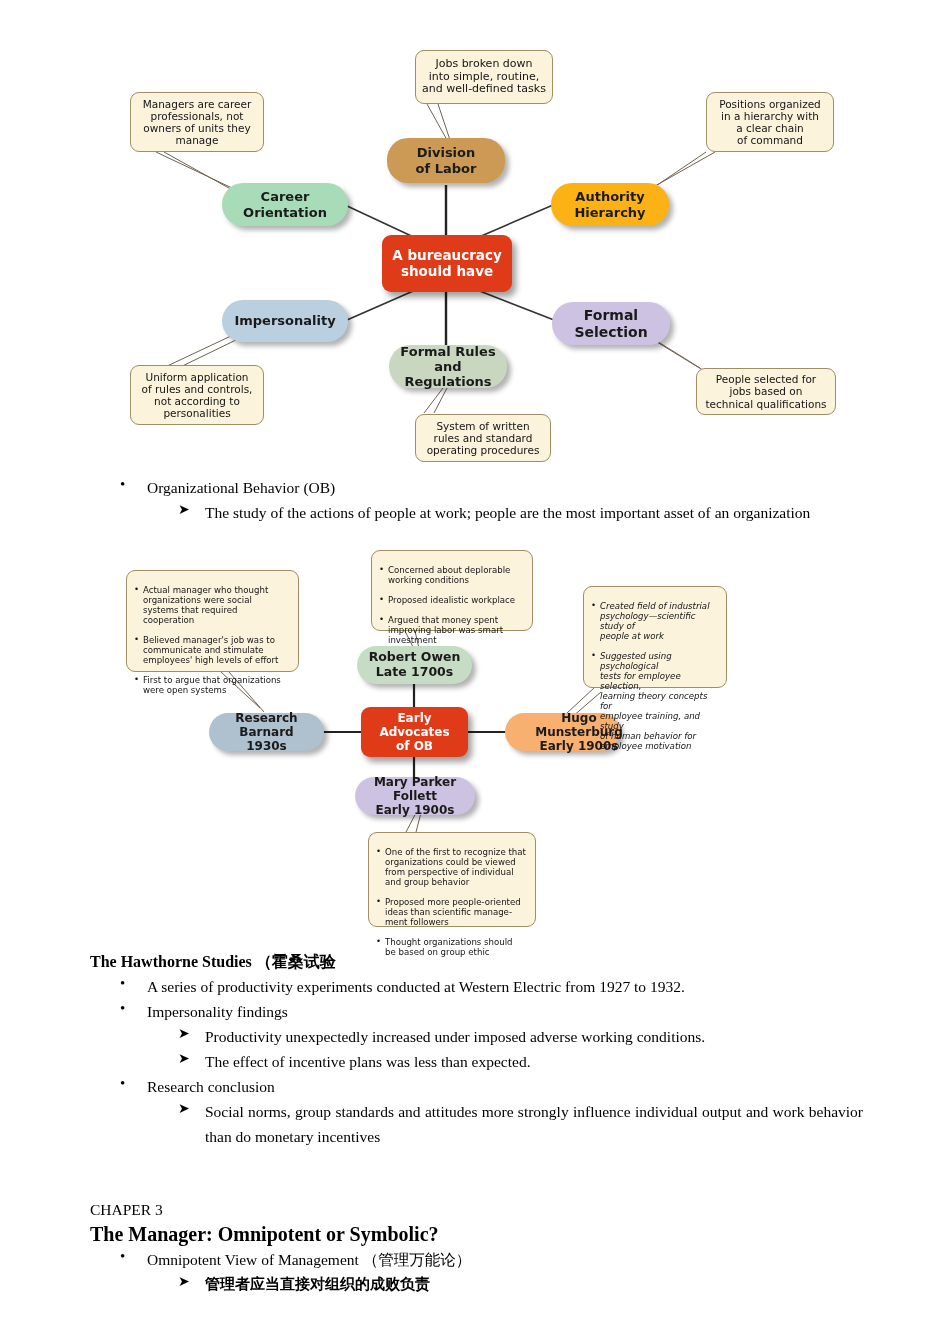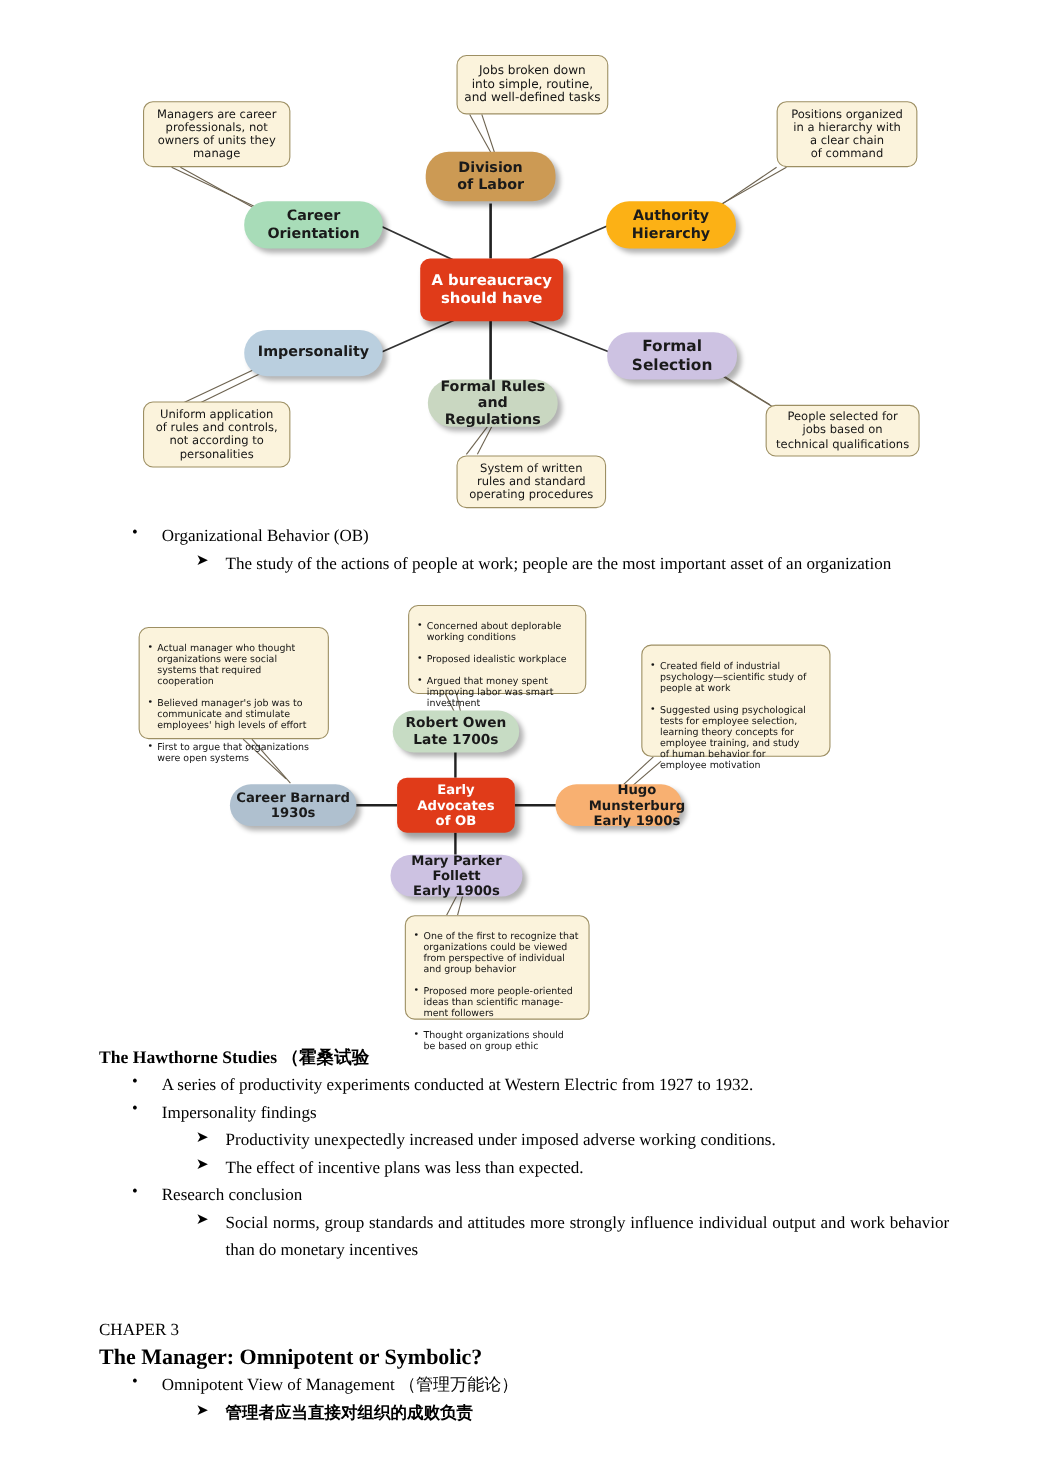--- a/index.html
+++ b/index.html
@@ -208,21 +208,21 @@
 
   <div class="node" style="left:357px; top:645px; width:115px; height:38px; background:#c7dcc4; font-size:12.5px; top:101px;">Robert Owen
 Late 1700s</div>
 
   <div class="node" style="left:505px; top:168px; width:115px; height:38px; background:#f8b071; font-size:12px;padding-left:33px;">Hugo Munsterburg
 Early 1900s</div>
 
   <div class="node" style="left:355px; top:232px; width:120px; height:38px; background:#cdc2e2; font-size:12px;">Mary Parker Follett
 Early 1900s</div>
 
-  <div class="node" style="left:209px; top:168px; width:115px; height:38px; background:#afc0cf; font-size:12px;">Career Barnard
+  <div class="node" style="left:209px; top:168px; width:115px; height:38px; background:#afc0cf; font-size:12px;">Research Barnard
 1930s</div>
 
   <div class="callout bullets" style="left:88px; top:25px; width:173px; height:102px; font-size:8.6px;">
     <span class="bl">Actual manager who thought
 organizations were social
 systems that required
 cooperation</span>
     <span class="bl">Believed manager's job was to
 communicate and stimulate
 employees' high levels of effort</span>
@@ -232,21 +232,21 @@
 
   <div class="callout bullets" style="left:333px; top:5px; width:162px; height:81px; font-size:8.6px;">
     <span class="bl">Concerned about deplorable
 working conditions</span>
     <span class="bl">Proposed idealistic workplace</span>
     <span class="bl">Argued that money spent
 improving labor was smart
 investment</span>
   </div>
 
-  <div class="callout bullets" style="left:545px; top:41px; width:172px; height:102px; font-size:8.6px;">
+  <div class="callout bullets" style="left:545px; top:41px; width:144px; height:102px; font-size:8.6px;font-style:italic;">
     <span class="bl">Created field of industrial
 psychology—scientific study of
 people at work</span>
     <span class="bl">Suggested using psychological
 tests for employee selection,
 learning theory concepts for
 employee training, and study
 of human behavior for
 employee motivation</span>
   </div>

